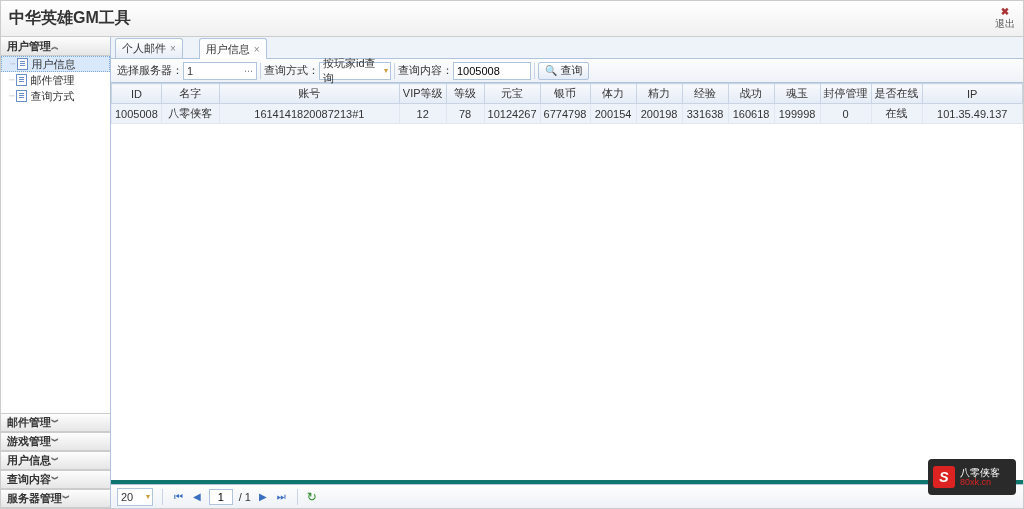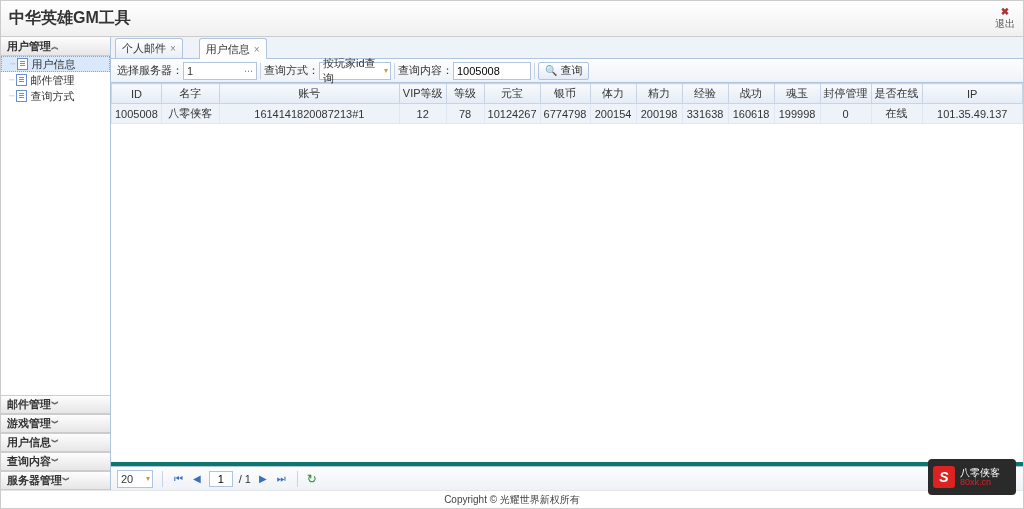--- a/index.html
+++ b/index.html
@@ -186,23 +186,20 @@
         <span class="pbtn">◀</span>
         <input class="pinput" value="1" style="">
         <span>/ 1</span>
         <span class="pbtn">▶</span>
         <span class="pbtn">⏭</span>
         <span class="sep"></span>
         <span class="refresh">↻</span>
       </div>
     </div>
   </div>
-  <div class="footer">
-    <span>Copyright © 光耀世界新权所有</span>
-  </div>
 </div>
 
 <div class="watermark">
   <div class="wm-s">S</div>
   <div class="wm-txt">
     <div>八零侠客</div>
     <div class="l2">80xk.cn</div>
   </div>
 </div>
 

